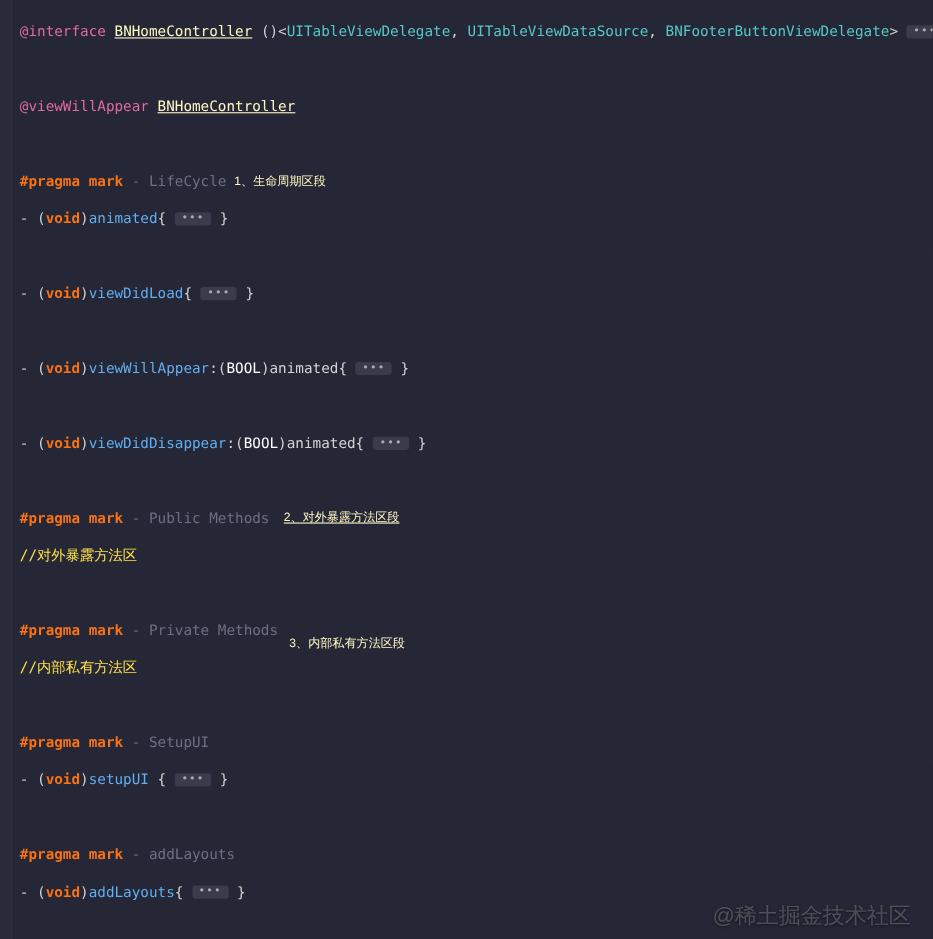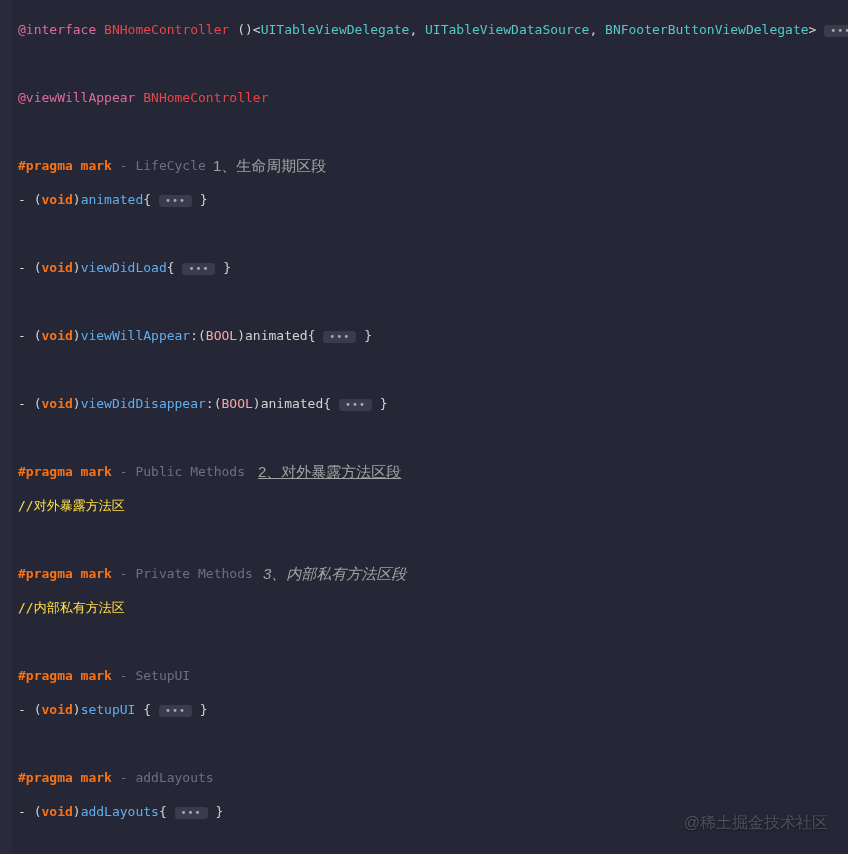--- a/index.html
+++ b/index.html
@@ -30,52 +30,52 @@
 }
 .code-content {
   flex: 1;
   line-height: 17px;
   color: #ccc;
   white-space: pre;
 }
 .line { white-space: pre; position: relative; }
 .kw-at { color: #e06c9f; }
 .kw-pink { color: #f97316; font-weight: bold; }
-.classname { color: #ef4444; }
+.classname { color: #fef9c3; text-decoration: underline; }
 .teal { color: #56c8c8; }
-.type { color: #fca5a5; }
+.type { color: #ffffff; }
 .method { color: #61afef; }
 .comment { color: #fde047; }
 .gray { color: #6c7086; }
 .white { color: #d4d4d4; text-align: right; }
 .punct { color: #d4d4d4; }
 .ellipsis {
   display: inline-block;
   background: #3a3b4d;
   color: #aaa;
   border-radius: 3px;
   padding: 0 6px;
   font-size: 10px;
   vertical-align: middle;
   line-height: 12px;
   letter-spacing: 1px;
 }
 .annotation {
-  color: #a3a3a3;
+  color: #fef9c3;
   font-family: 'Microsoft YaHei', sans-serif;
-  font-size: 15px;
+  font-size: 11px;
   position: absolute;
 }
 .watermark {
   position: absolute;
   right: 20px;
-  bottom: 20px;
+  bottom: 8px;
   color: rgba(200,200,200,0.3);
   font-family: 'Microsoft YaHei', sans-serif;
-  font-size: 16px;
+  font-size: 20px;
   text-shadow: 0 1px 2px rgba(0,0,0,0.5);
 }
 </style>
 </head>
 <body>
 
 <div class="editor">
   <div class="gutter"></div>
   <div class="code-area">
     <div class="code-content">
@@ -88,21 +88,21 @@
 <div class="line"> </div>
 <div class="line"><span class="punct">- (</span><span class="kw-pink">void</span><span class="punct">)</span><span class="method">viewDidLoad</span><span class="punct">{ </span><span class="ellipsis">•••</span><span class="punct"> }</span></div>
 <div class="line"> </div>
 <div class="line"><span class="punct">- (</span><span class="kw-pink">void</span><span class="punct">)</span><span class="method">viewWillAppear</span><span class="punct">:(</span><span class="type">BOOL</span><span class="punct">)</span><span class="white">animated</span><span class="punct">{ </span><span class="ellipsis">•••</span><span class="punct"> }</span></div>
 <div class="line"> </div>
 <div class="line"><span class="punct">- (</span><span class="kw-pink">void</span><span class="punct">)</span><span class="method">viewDidDisappear</span><span class="punct">:(</span><span class="type">BOOL</span><span class="punct">)</span><span class="white">animated</span><span class="punct">{ </span><span class="ellipsis">•••</span><span class="punct"> }</span></div>
 <div class="line"> </div>
 <div class="line"><span class="kw-pink">#pragma mark</span><span class="gray"> - Public Methods</span><span class="annotation" style="left:240px;top:0;text-decoration:underline;">2、对外暴露方法区段</span></div>
 <div class="line"><span class="comment">//对外暴露方法区</span></div>
 <div class="line"> </div>
-<div class="line"><span class="kw-pink">#pragma mark</span><span class="gray"> - Private Methods</span><span class="annotation" style="left:245px;top:0;font-style:italic;">3、内部私有方法区段</span></div>
+<div class="line"><span class="kw-pink">#pragma mark</span><span class="gray"> - Private Methods</span><span class="annotation" style="left:245px;top:12px;">3、内部私有方法区段</span></div>
 <div class="line"><span class="comment">//内部私有方法区</span></div>
 <div class="line"> </div>
 <div class="line"><span class="kw-pink">#pragma mark</span><span class="gray"> - SetupUI</span></div>
 <div class="line"><span class="punct">- (</span><span class="kw-pink">void</span><span class="punct">)</span><span class="method">setupUI</span><span class="punct"> { </span><span class="ellipsis">•••</span><span class="punct"> }</span></div>
 <div class="line"> </div>
 <div class="line"><span class="kw-pink">#pragma mark</span><span class="gray"> - addLayouts</span></div>
 <div class="line"><span class="punct">- (</span><span class="kw-pink">void</span><span class="punct">)</span><span class="method">addLayouts</span><span class="punct">{ </span><span class="ellipsis">•••</span><span class="punct"> }</span></div>
 <div class="line"> </div>
 
 

